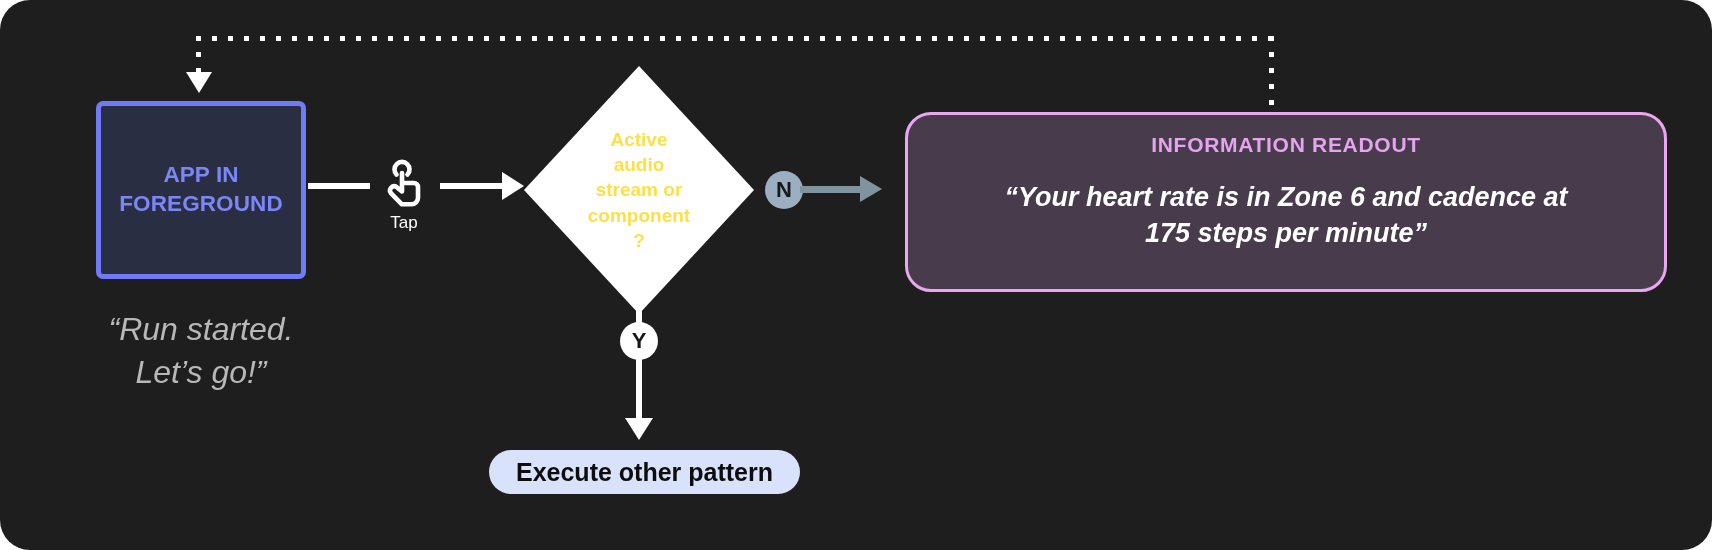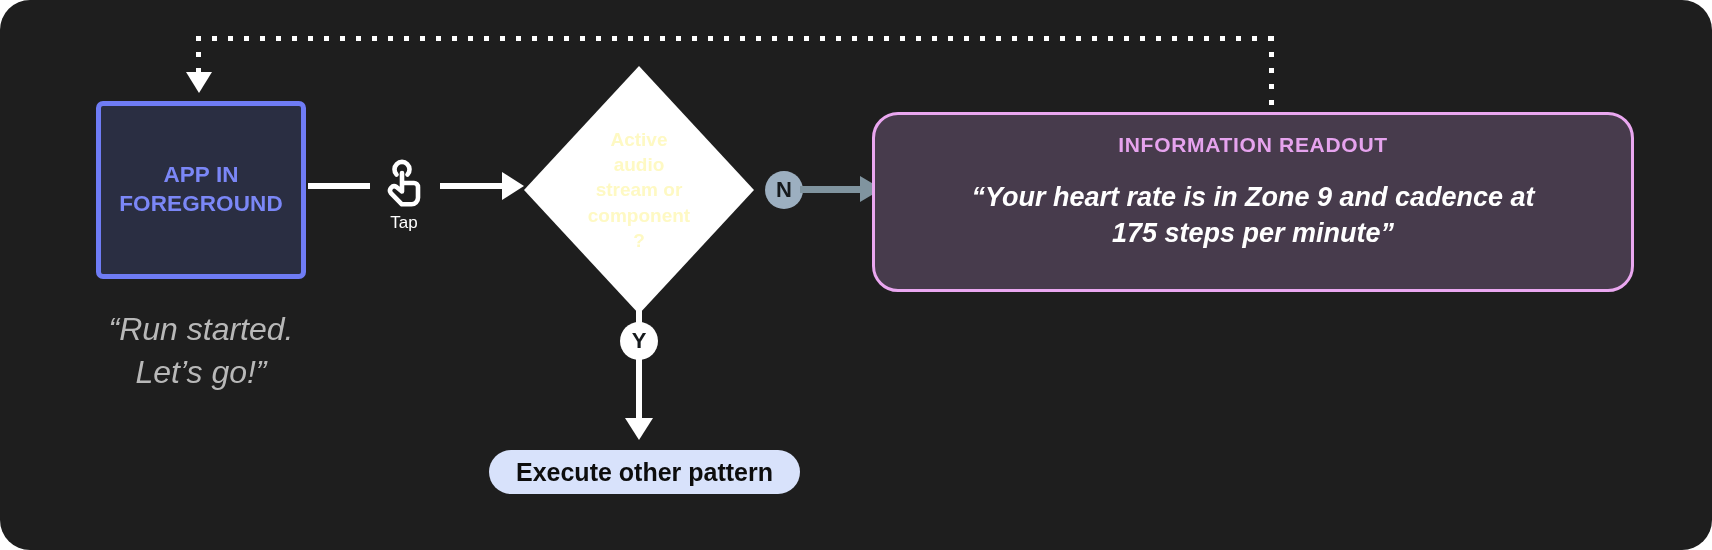--- a/index.html
+++ b/index.html
@@ -117,21 +117,21 @@
     inset: 0;
     background: #ffffff;
     clip-path: polygon(50% 0, 100% 50%, 50% 100%, 0 50%);
   }
   #diamond-text {
     position: absolute;
     inset: 0;
     display: flex;
     align-items: center;
     justify-content: center;
-    color: #fef9c3;
+    color: #fde047;
     font-size: 19px;
     font-weight: bold;
     line-height: 1.33;
     text-align: center;
     white-space: pre-line;
   }
 
   
   .badge {
     position: absolute;
@@ -172,21 +172,21 @@
     top: 176px;
     width: 0; height: 0;
     border-top: 13px solid transparent;
     border-bottom: 13px solid transparent;
     border-left: 22px solid #80949f;
   }
 
   
   #readout {
     position: absolute;
-    left: 872px;
+    left: 905px;
     top: 112px;
     width: 762px;
     height: 180px;
     box-sizing: border-box;
     background: #473b4c;
     border: 3px solid #eaa7f0;
     border-radius: 26px;
     display: flex;
     flex-direction: column;
     align-items: center;
@@ -295,21 +295,21 @@
 component
 ?</div>
   </div>
 
   <div class="badge" id="badge-n">N</div>
   <div id="n-line"></div>
   <div id="n-arrow"></div>
 
   <div id="readout">
     <div id="readout-title">INFORMATION READOUT</div>
-    <div id="readout-body">“Your heart rate is in Zone 9 and cadence at
+    <div id="readout-body">“Your heart rate is in Zone 6 and cadence at
 175 steps per minute”</div>
   </div>
 
   <div class="vline" style="left:636px; top:310px; height:18px;"></div>
   <div class="badge" id="badge-y">Y</div>
   <div class="vline" style="left:636px; top:358px; height:64px;"></div>
   <div class="arrow-down" style="left:625px; top:418px;"></div>
 
   <div id="execute-pill">
     <div class="label">Execute other pattern</div>

